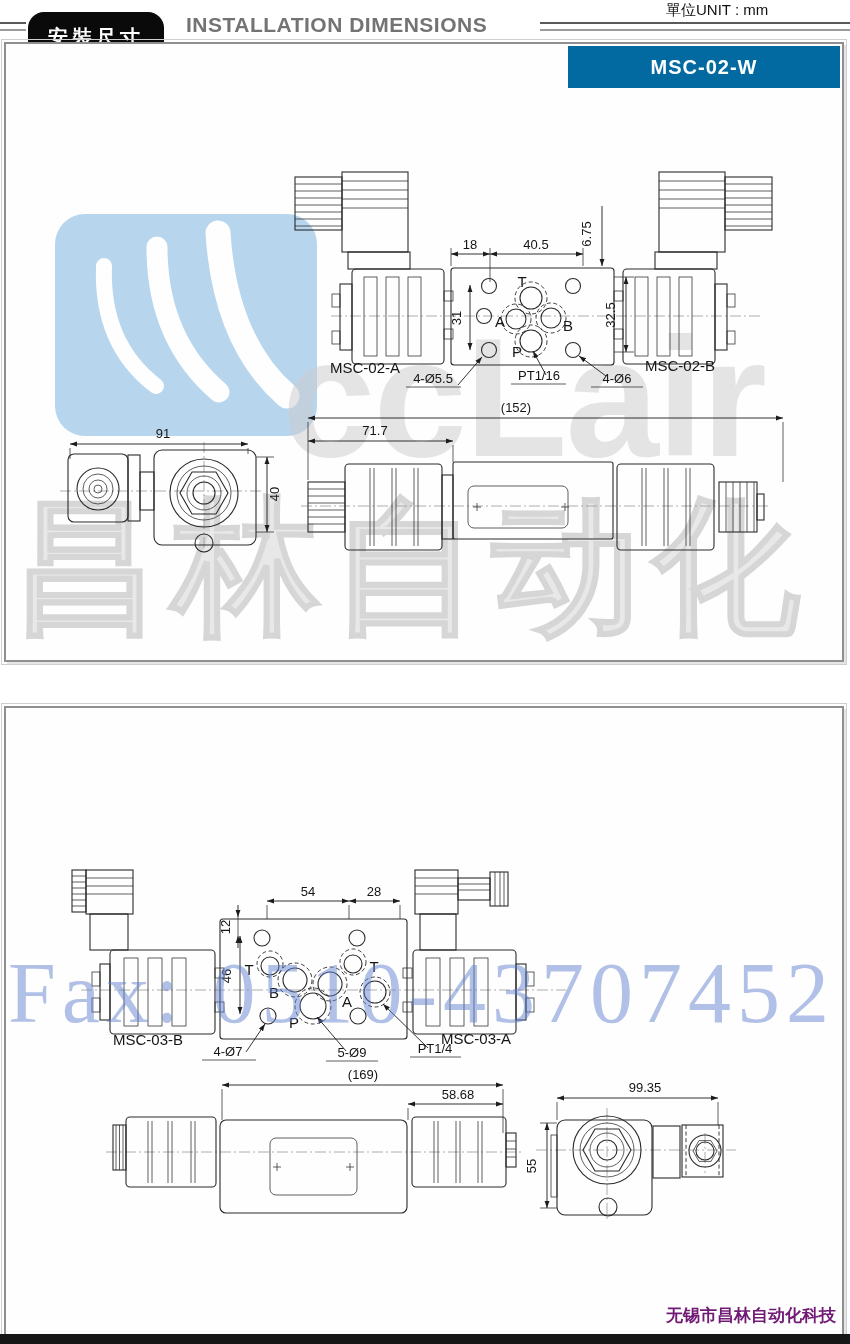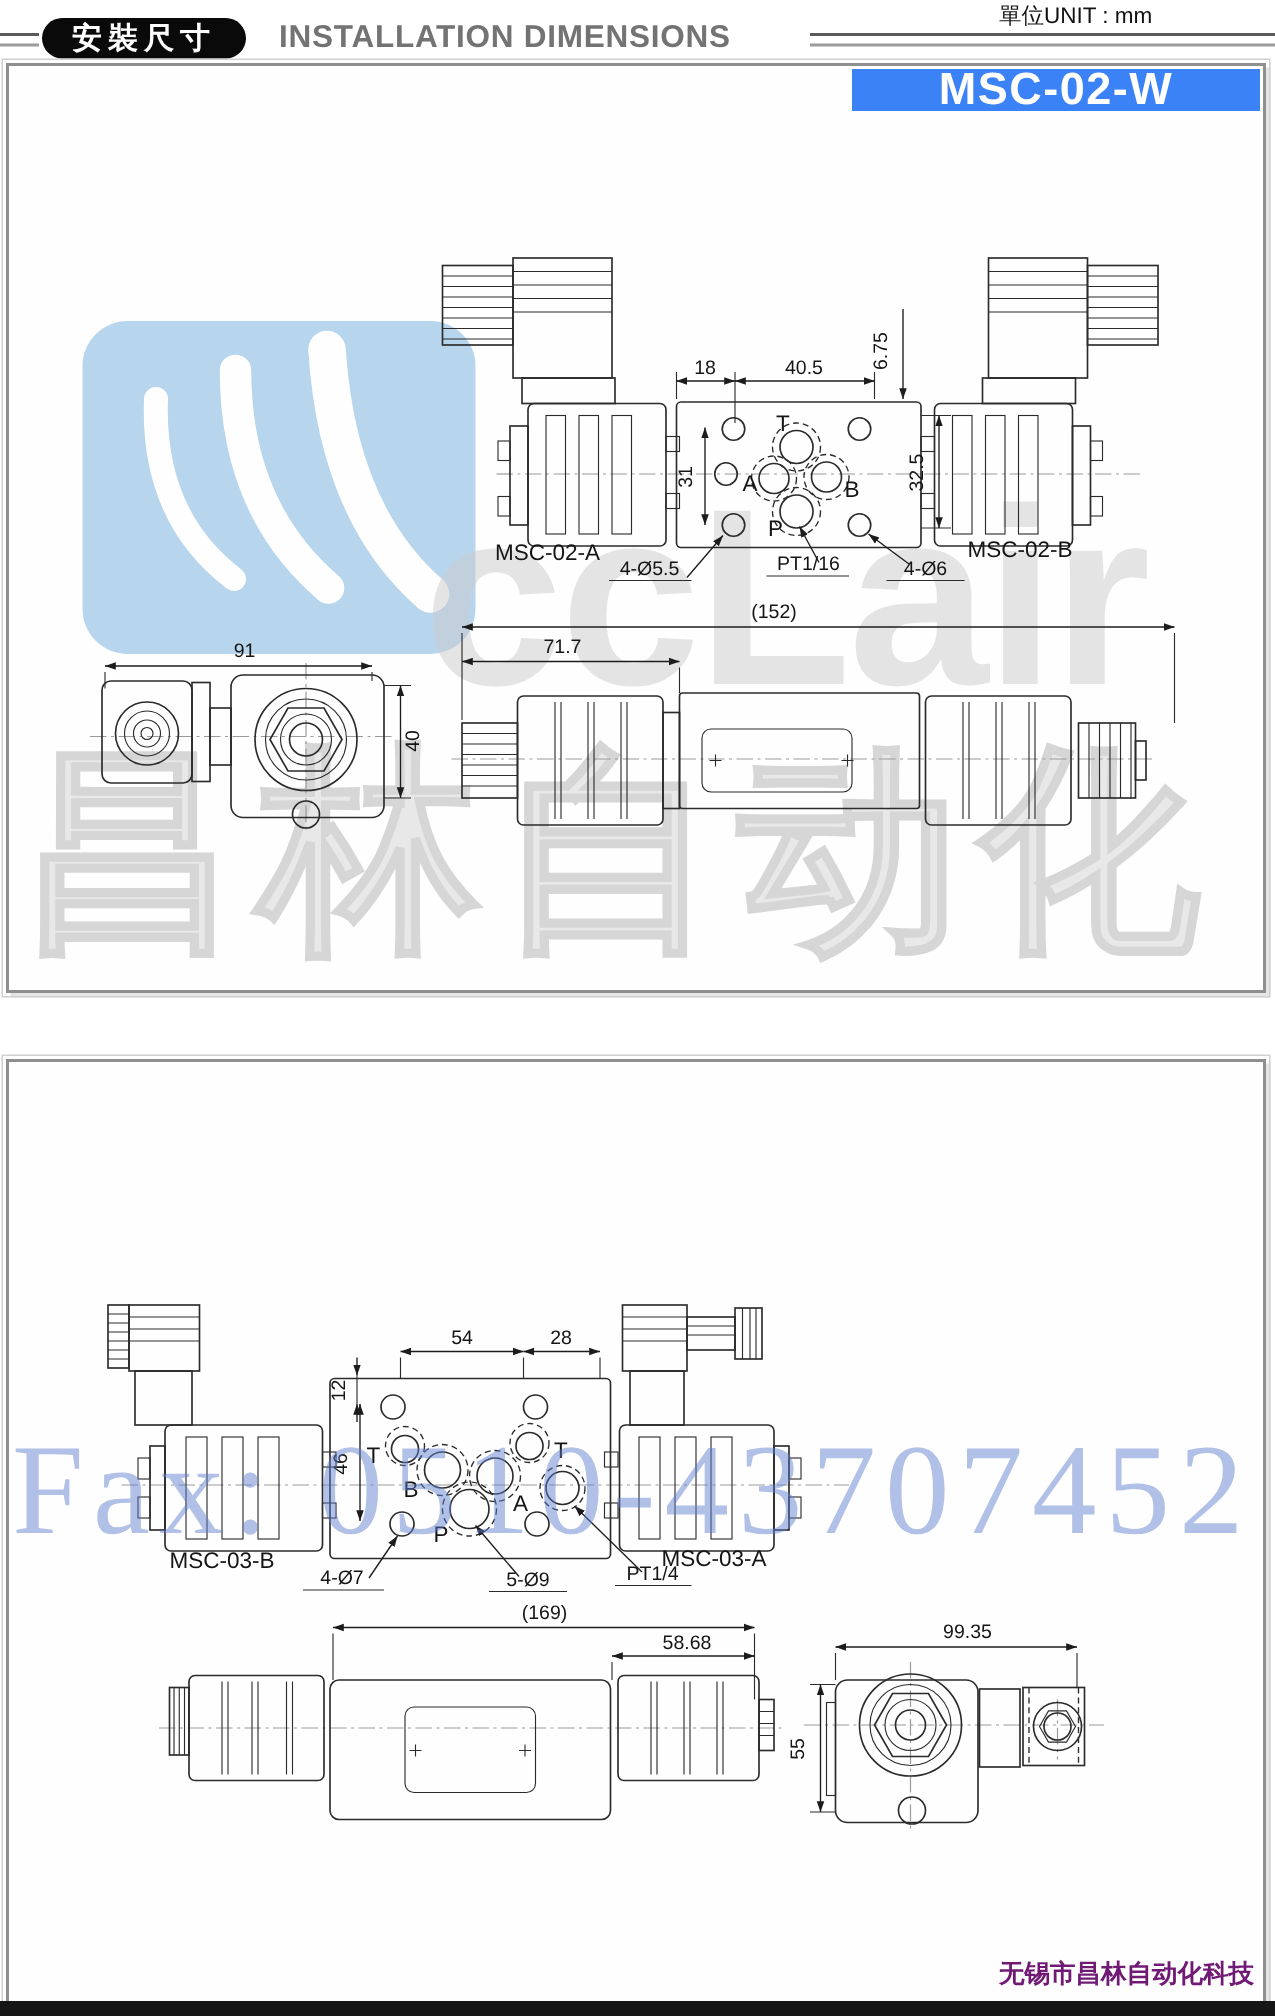--- a/index.html
+++ b/index.html
@@ -4,30 +4,30 @@
 <style>
   html,body{margin:0;padding:0;background:#fff;}
   #page{position:relative;width:850px;height:1344px;background:#fff;overflow:hidden;
         font-family:"Liberation Sans",sans-serif;color:#111;}
   
   #unit-note{position:absolute;left:666px;top:1px;font-size:15px;font-weight:normal;color:#111;}
   .hdr-rule{position:absolute;height:5px;border-top:2px solid #5a5a5a;border-bottom:2px solid #9b9b9b;}
   #hdr-rule-left{left:0;top:22px;width:26px;}
   #hdr-rule-right{left:540px;top:22px;width:310px;}
   #hdr-badge{position:absolute;left:28px;top:12px;background:#0a0a0a;color:#fff;
-             border-radius:16px;padding:0 20px;font-size:20px;font-weight:bold;letter-spacing:4px;}
+             border-radius:16px;padding:12px 20px;font-size:20px;font-weight:bold;letter-spacing:4px;}
   #hdr-title{position:absolute;left:186px;top:13px;font-size:21px;font-weight:bold;
              letter-spacing:0.5px;color:#737373;white-space:nowrap;}
   
   .panel{position:absolute;left:4px;width:836px;background:#fefefe;border:2px solid #8f8f8f;
          outline:1px solid #cfcfcf;outline-offset:2px;box-shadow:3px 3px 0 rgba(0,0,0,0.10);}
   #panel1{top:42px;height:616px;}
   #panel2{top:706px;height:627px;}
-  .model-bar{position:absolute;left:562px;top:2px;width:272px;height:28px;background:#3b82f6;
-             color:#fff;font-size:30px;font-weight:bold;letter-spacing:1px;
+  .model-bar{position:absolute;left:562px;top:2px;width:272px;height:42px;background:#0369a1;
+             color:#fff;font-size:20px;font-weight:bold;letter-spacing:1px;
              display:flex;align-items:center;justify-content:center;}
   .draw{position:absolute;left:0;top:0;}
   
   .ln{fill:none;stroke:#2b2b2b;stroke-width:1.1;}
   .thin{fill:none;stroke:#2b2b2b;stroke-width:0.75;}
   .dim{fill:none;stroke:#1c1c1c;stroke-width:0.9;}
   .dash{fill:none;stroke:#2b2b2b;stroke-width:0.9;stroke-dasharray:4 2.6;}
   .cl{fill:none;stroke:#9a9a9a;stroke-width:0.8;stroke-dasharray:11 3 2 3;}
   .dimtxt{font-family:"Liberation Sans",sans-serif;font-size:13px;fill:#151515;}
   .porttxt{font-family:"Liberation Sans",sans-serif;font-size:15px;fill:#151515;}

